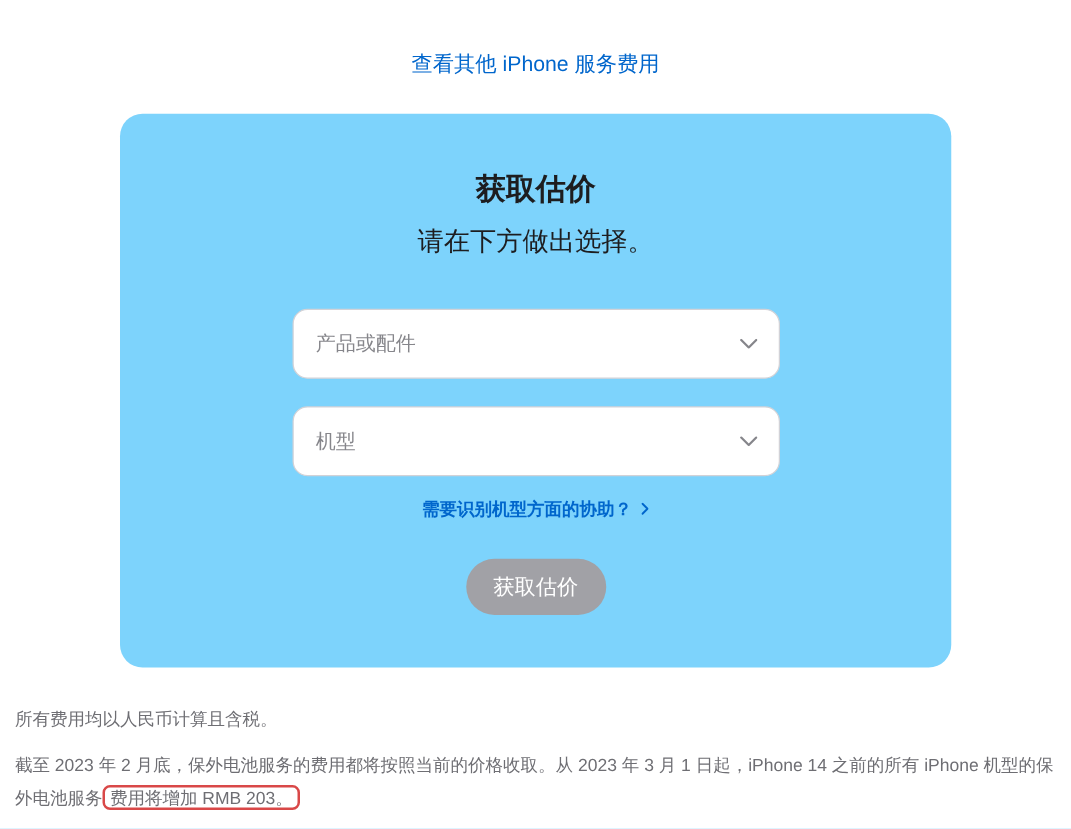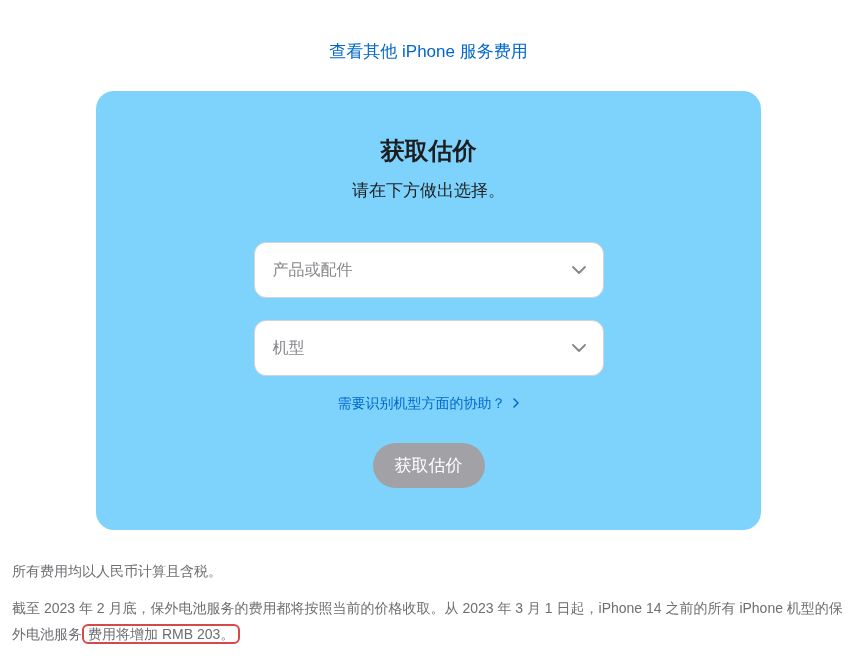--- a/index.html
+++ b/index.html
@@ -31,26 +31,26 @@
       padding: 44px 20px 42px 20px;
       text-align: center;
     }
     .card-title {
       font-size: 24px;
       font-weight: 600;
       color: #1d1d1f;
       margin-bottom: 12px;
     }
     .card-subtitle {
-      font-size: 17px;
+      font-size: 21px;
       color: #1d1d1f;
       margin-bottom: 40px;
     }
     .select-wrap {
-      width: 350px;
+      width: 390px;
       margin: 0 auto 22px auto;
       position: relative;
     }
     .select-box {
       width: 100%;
       height: 56px;
       background: #fff;
       border: 1px solid #d2d2d7;
       border-radius: 12px;
       padding: 0 44px 0 18px;
@@ -75,20 +75,21 @@
       display: block;
     }
     .help-link {
       margin-top: -4px;
       margin-bottom: 30px;
     }
     .help-link a {
       color: #0066cc;
       text-decoration: none;
       font-size: 14px;
+      font-weight: bold;
     }
     .help-link .chev-right {
       display: inline-block;
       margin-left: 4px;
     }
     .submit-btn {
       background: #a1a1a6;
       color: #fff;
       border: none;
       border-radius: 980px;

